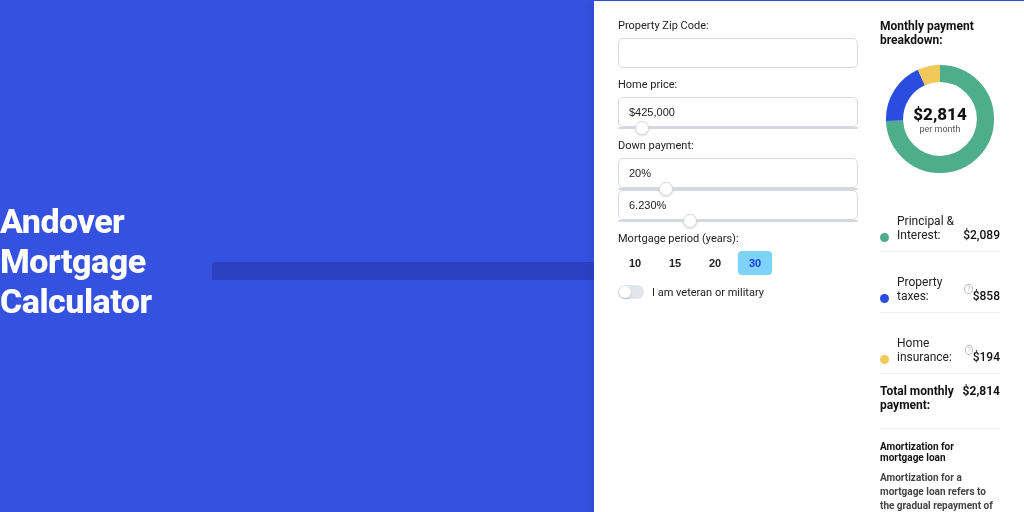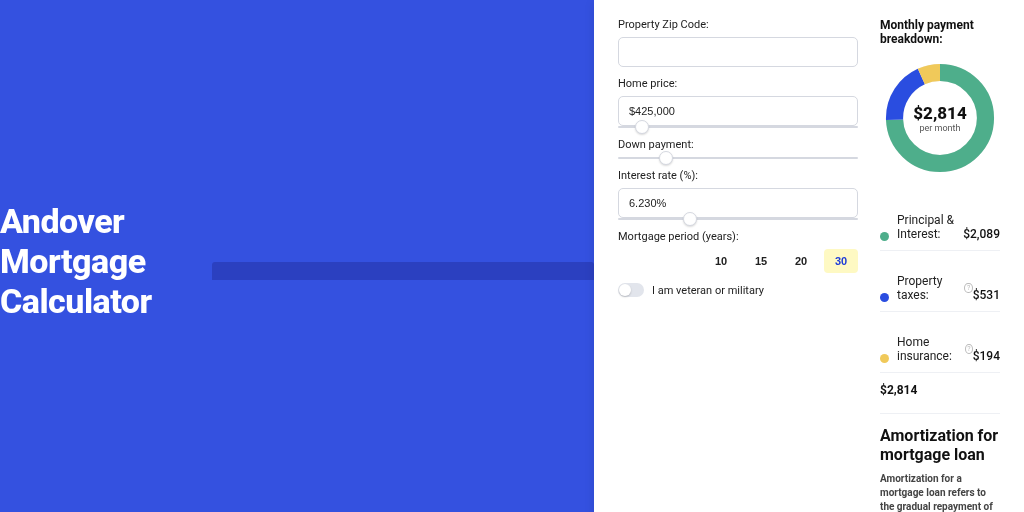--- a/index.html
+++ b/index.html
@@ -88,35 +88,34 @@
     background: #fff;
     border: 1px solid #d5d8e0;
     border-radius: 50%;
     transform: translate(-50%, -50%);
     box-shadow: 0 1px 2px rgba(0,0,0,0.15);
   }
   .period-row {
     display: flex;
     gap: 6px;
     margin-top: 4px;
-    justify-content: flex-end;
   }
   .period-btn {
     width: 34px;
     height: 24px;
     border: none;
     background: transparent;
     font-size: 11px;
     font-weight: 700;
     color: #222;
     border-radius: 4px;
     cursor: pointer;
   }
   .period-btn.selected {
-    background: #fef9c3;
+    background: #7dd3fc;
     color: #1d3bd8;
   }
   .toggle-row {
     display: flex;
     align-items: flex-end;
     gap: 8px;
     margin-top: 10px;
   }
   .toggle {
     width: 26px;
@@ -194,21 +193,21 @@
     font-size: 12px;
     font-weight: 700;
   }
   .total-row .t-label { flex: 1; color: #111; }
   .total-row .t-val { color: #111; }
   .amort-block {
     border-top: 1px solid #eef0f4;
     margin-top: 6px;
     padding-top: 12px;
   }
-  .amort-title { font-size: 16px; font-weight: 700; color: #111; margin-bottom: 8px; }
+  .amort-title { font-size: 10px; font-weight: 700; color: #111; margin-bottom: 8px; }
   .amort-text { font-size: 10px; color: #444; line-height: 1.4; font-weight: bold; }
 </style>
 </head>
 <body>
 
 <div class="outer">
   <h1 class="page-title">Andover Mortgage Calculator</h1>
   <div class="header-strip"></div>
   <div class="card">
 
@@ -218,26 +217,26 @@
       <input class="input" value="" style="">
 
       <div class="label">Home price:</div>
       <input class="input" value="$425,000" style="">
       <div class="slider-track">
         <div class="handle" style="left:10%"></div>
       </div>
 
       <div class="label">Down payment:</div>
       <div class="row-2">
+        <input class="input" value="20%" style="">
       </div>
       <div class="slider-track">
         <div class="handle" style="left:20%"></div>
       </div>
 
-      <div class="label">Interest rate (%):</div>
       <input class="input" value="6.230%" style="">
       <div class="slider-track">
         <div class="handle" style="left:30%"></div>
       </div>
 
       <div class="label">Mortgage period (years):</div>
       <div class="period-row">
           <button class="period-btn">10</button>
           <button class="period-btn">15</button>
           <button class="period-btn">20</button>
@@ -280,33 +279,34 @@
               <span>Principal &amp; Interest:</span>
             </span>
             <span class="legend-val">$2,089</span>
           </div>
           <div class="legend-row">
             <span class="dot" style="background: rgb(42, 77, 224);"></span>
             <span class="legend-label">
               <span>Property taxes:</span>
               <span class="info-icon">?</span>
             </span>
-            <span class="legend-val">$531</span>
+            <span class="legend-val">$858</span>
           </div>
           <div class="legend-row">
             <span class="dot" style="background: rgb(240, 201, 90);"></span>
             <span class="legend-label">
               <span>Home insurance:</span>
               <span class="info-icon">?</span>
             </span>
             <span class="legend-val">$194</span>
           </div>
         </div>
 
       <div class="total-row">
+        <span class="t-label">Total monthly payment:</span>
         <span class="t-val">$2,814</span>
       </div>
 
       <div class="amort-block">
         <div class="amort-title">Amortization for mortgage loan</div>
         <div class="amort-text">Amortization for a mortgage loan refers to the gradual repayment of the loan principal and interest over a specified</div>
       </div>
 
     </div>
 

